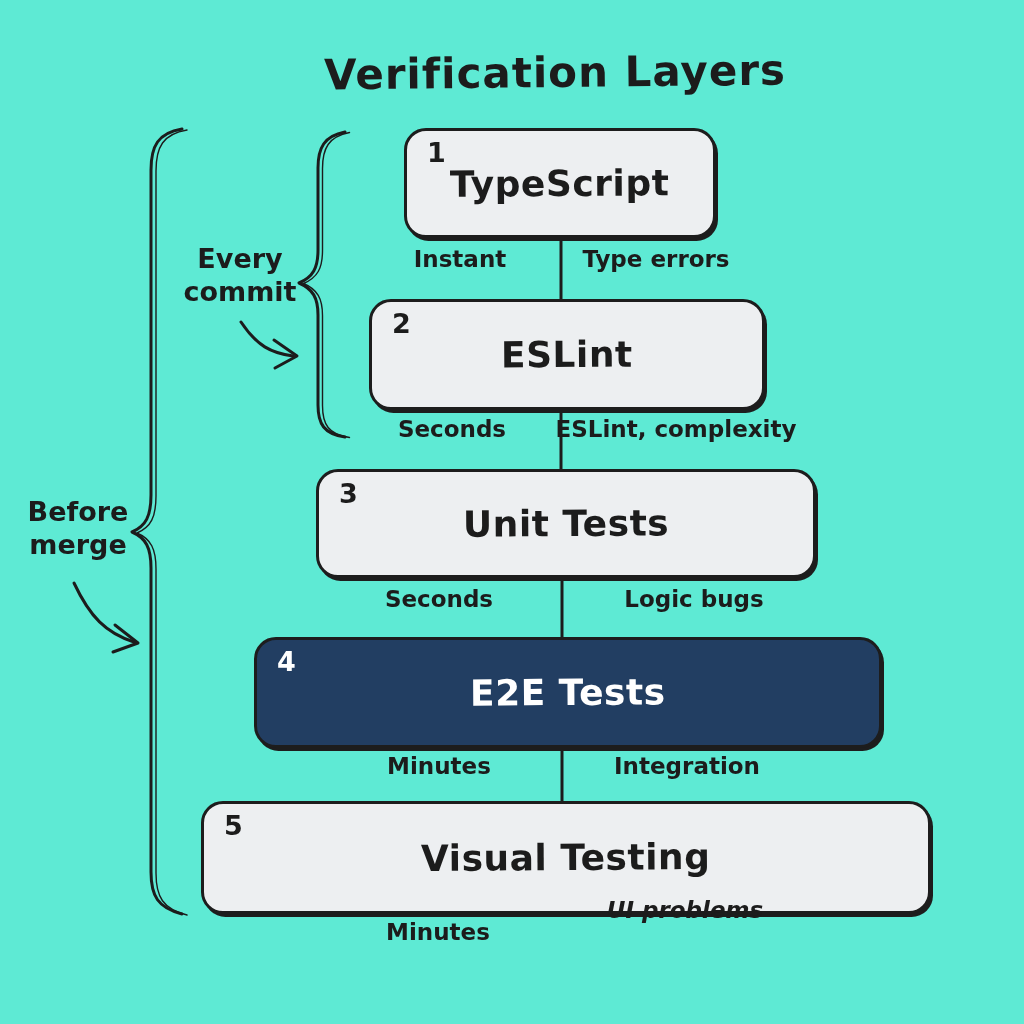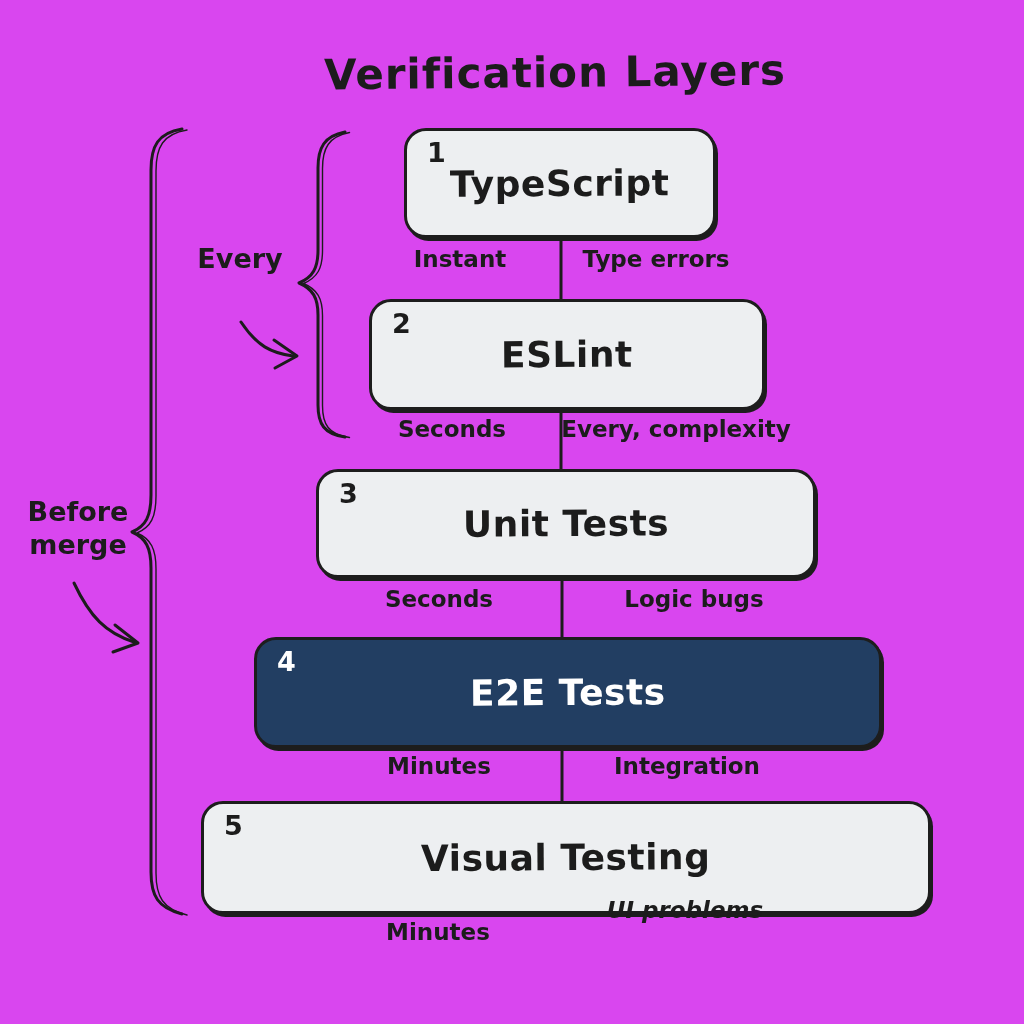--- a/index.html
+++ b/index.html
@@ -1,17 +1,17 @@
 <!DOCTYPE html>
 <html><head>
 <meta charset="utf-8">
 <style>
   html,body{margin:0;padding:0;background:#ffffff;}
   .canvas{
-    position:relative;width:1024px;height:1024px;background:#d946ef;
+    position:relative;width:1024px;height:1024px;background:#5eead4;
     font-family:"DejaVu Sans","Liberation Sans",sans-serif;color:#1c1c1c;
     overflow:hidden;
   }
   .title{
     position:absolute;left:555px;top:48px;transform:translateX(-50%) rotate(-0.6deg);
     font-size:42px;font-weight:700;letter-spacing:1px;white-space:nowrap;z-index:3;
   }
   .sketch-svg{position:absolute;left:0;top:0;width:1024px;height:1024px;z-index:1;}
   .layer-box{
     position:absolute;z-index:2;background:#edeff1;border:3px solid #1d1d1d;
@@ -71,21 +71,21 @@
     <span class="layer-title">TypeScript</span>
   </div>
   <div class="gap-label" style="left:460px;top:246px;">Instant</div>
   <div class="gap-label" style="left:656px;top:246px;">Type errors</div>
 
   <div class="layer-box" style="left:369px;top:299px;width:390px;height:105px;">
     <span class="layer-number">2</span>
     <span class="layer-title">ESLint</span>
   </div>
   <div class="gap-label" style="left:452px;top:416px;">Seconds</div>
-  <div class="gap-label" style="left:676px;top:416px;">Every, complexity</div>
+  <div class="gap-label" style="left:676px;top:416px;">ESLint, complexity</div>
 
   <div class="layer-box" style="left:316px;top:469px;width:494px;height:103px;">
     <span class="layer-number">3</span>
     <span class="layer-title">Unit Tests</span>
   </div>
   <div class="gap-label" style="left:439px;top:586px;">Seconds</div>
   <div class="gap-label" style="left:694px;top:586px;">Logic bugs</div>
 
   <div class="layer-box dark" style="left:254px;top:637px;width:622px;height:105px;">
     <span class="layer-number">4</span>
@@ -96,19 +96,20 @@
 
   <div class="layer-box" style="left:201px;top:801px;width:724px;height:107px;">
     <span class="layer-number">5</span>
     <span class="layer-title">Visual Testing</span>
   </div>
   <div class="gap-label" style="left:438px;top:919px;">Minutes</div>
   <div class="gap-label" style="left:685px;top:897px;font-style:italic;">UI problems</div>
 
   <div class="annotation" style="left:240px;top:243px;">
     <div>Every</div>
+    <div>commit</div>
   </div>
   <div class="annotation" style="left:78px;top:496px;">
     <div>Before</div>
     <div>merge</div>
   </div>
 
 </div>
 
 </body></html>

